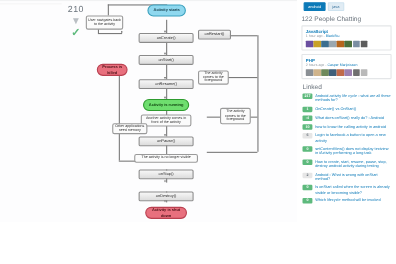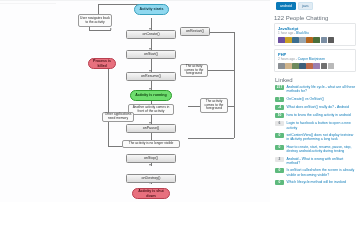--- a/index.html
+++ b/index.html
@@ -95,20 +95,25 @@
   .topline2{position:absolute;left:0;top:3px;width:56px;height:0.5px;background:#f4f4f5;}
 </style>
 </head>
 <body>
 
 <div class="page">
 
   <div class="topline"></div>
   <div class="topline2"></div>
 
+  <div class="votecol">
+    <div class="vote-count">210</div>
+    <div class="vote-arrow">▼</div>
+    <div class="accepted-check">✓</div>
+  </div>
 
   <div class="diagram">
 
     <div class="edge v" style="left:67px;top:16px;height:12px;"></div>
     <div class="arrow" style="left:65.4px;top:26px;"></div>
     <div class="edge v" style="left:67px;top:36px;height:12px;"></div>
     <div class="arrow" style="left:65.4px;top:46px;"></div>
     <div class="edge v" style="left:67px;top:56px;height:14px;"></div>
     <div class="arrow" style="left:65.4px;top:68px;"></div>
     <div class="edge v" style="left:67px;top:78px;height:10px;"></div>

